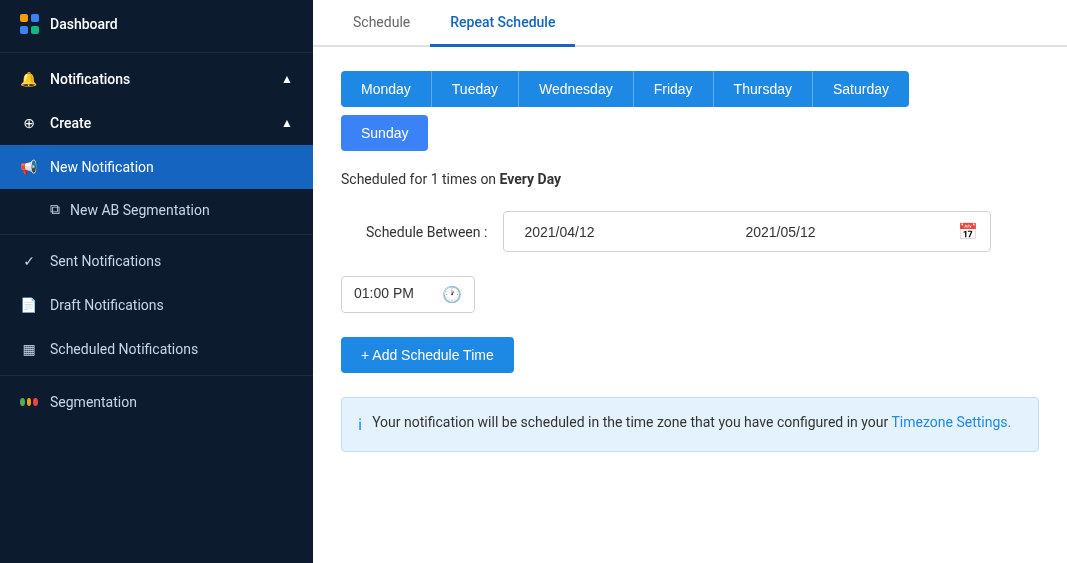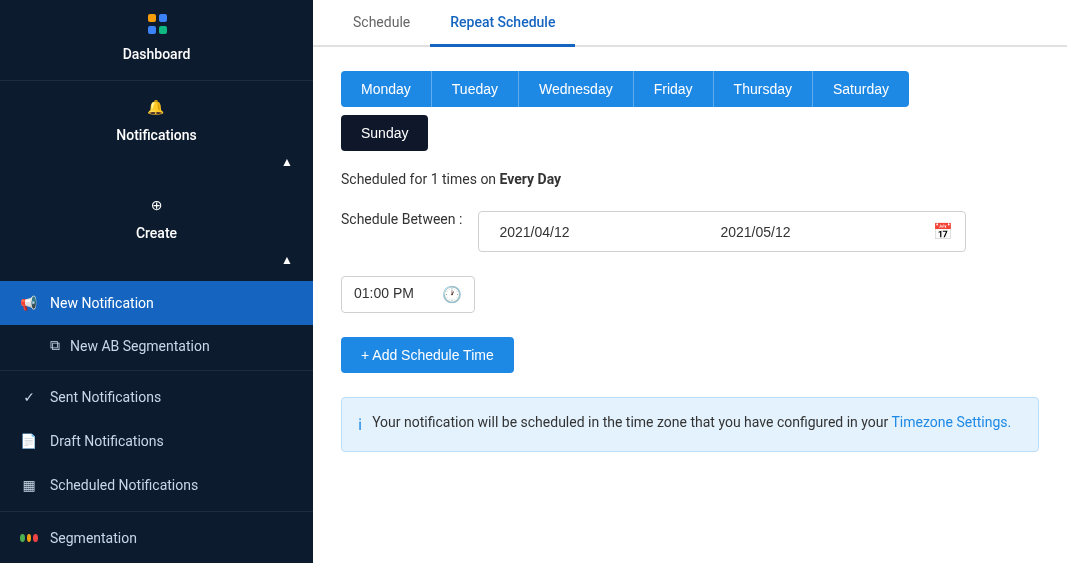--- a/index.html
+++ b/index.html
@@ -49,21 +49,20 @@
     }
     .sidebar-item.active {
       background: #1565c0;
       color: #ffffff;
     }
     .sidebar-item.section-header {
       font-size: 14px;
       font-weight: 500;
       color: #ffffff;
       background: transparent;
-      flex-direction: column;
     }
     .sidebar-item .chevron {
       margin-left: auto;
       font-size: 12px;
     }
     .sidebar-item .icon {
       width: 18px;
       text-align: center;
       flex-shrink: 0;
     }
@@ -133,40 +132,42 @@
     .day-btn:not(:last-child) { border-right: 1px solid rgba(255,255,255,0.3); }
     .day-btn:first-child { border-radius: 4px 0 0 4px; }
     .days-row:first-child .day-btn:last-child { border-radius: 0 4px 4px 0; }
 
     .days-row-2 {
       display: flex;
       margin-bottom: 20px;
     }
     .day-btn-sunday {
       padding: 10px 20px;
-      background: #0f172a;
+      background: #3b82f6;
       color: #fff;
       border: none;
       cursor: pointer;
       font-size: 14px;
       font-weight: 500;
       border-radius: 4px;
     }
 
     .schedule-text {
       font-size: 14px;
       color: #333;
       margin-bottom: 24px;
     }
     .schedule-text strong { font-weight: 700; }
 
     .schedule-between-row {
       display: flex;
+      align-items: center;
       gap: 16px;
       margin-bottom: 24px;
+      margin-left: 25px;
     }
     .schedule-between-label {
       font-size: 14px;
       color: #333;
       white-space: nowrap;
     }
     .date-range-input {
       display: flex;
       align-items: center;
       border: 1px solid #d0d0d0;

